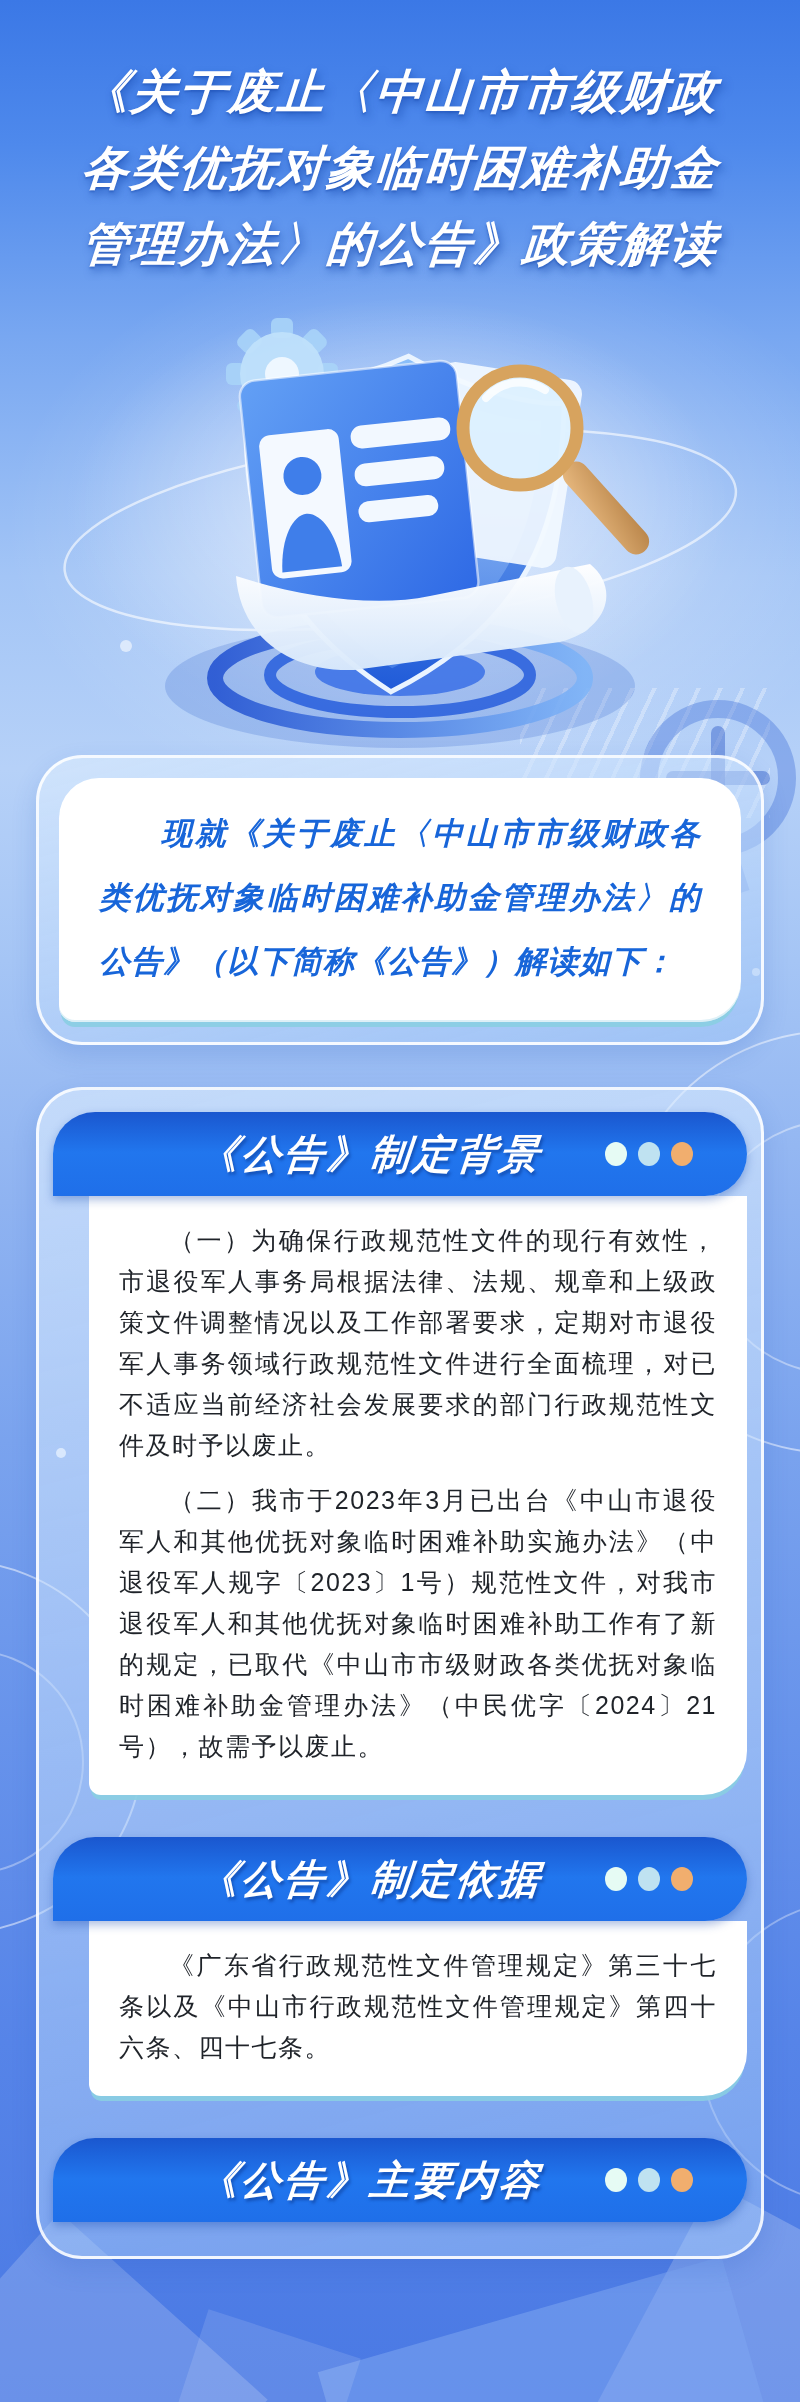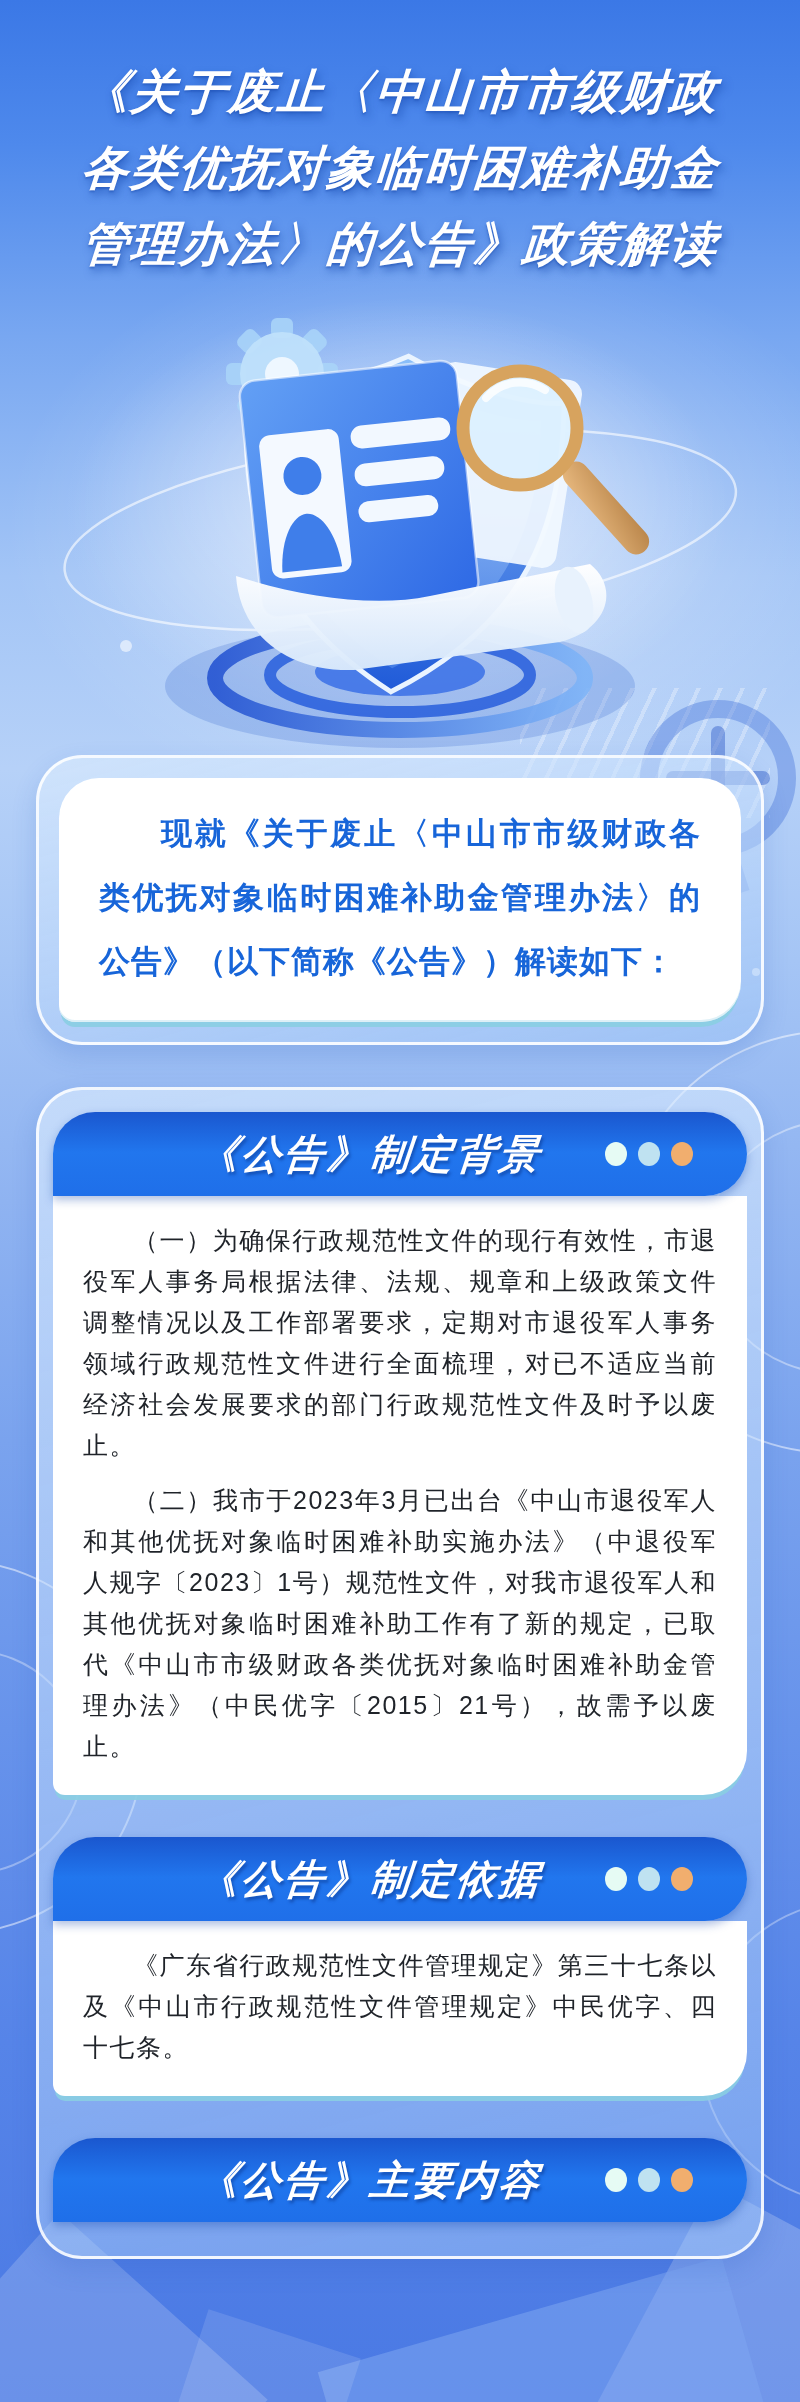--- a/index.html
+++ b/index.html
@@ -52,21 +52,21 @@
   }
   .glass.intro{top:755px;padding:20px;}
   .intro-card{
     background:#ffffff;border-radius:40px 40px 40px 16px;
     box-shadow:0 7px 0 -2px rgba(138,206,226,.9), inset 0 -2px 0 rgba(190,225,240,.5);
     padding:24px 40px 28px 40px;box-sizing:border-box;
   }
   .intro-card p{
     margin:0;color:#1765d9;font-weight:bold;
     font-size:31px;line-height:64px;letter-spacing:1px;
-    text-align:justify;text-indent:2em;
+    text-align:justify;text-indent:2em;font-style:italic;
   }
 
   .glass.main{top:1087px;padding:22px 14px 34px 14px;}
 
   .sec{margin-bottom:42px;}
   .sec:last-child{margin-bottom:0;}
   .sec-header{
     position:relative;height:84px;
     border-radius:46px 46px 46px 0;
     background:linear-gradient(180deg,#1a57cf 0%,#2176ee 48%,#1f6fe9 100%);
@@ -81,21 +81,21 @@
   }
   .dots{position:absolute;right:54px;top:50%;transform:translateY(-50%);display:flex;gap:11px;}
   .dots i{width:22px;height:24px;border-radius:50%;display:block;}
   .dots .d1{background:#e6fbf4;}
   .dots .d2{background:#bfe2f1;}
   .dots .d3{background:#f1ae6e;}
 
   .sec-card{
     background:#ffffff;border-radius:0 0 44px 12px;
     box-shadow:0 7px 0 -2px rgba(138,206,226,.9);
-    padding:24px 30px 28px 30px;box-sizing:border-box;
+    padding:24px 30px 28px 30px;box-sizing:border-box;margin-left:36px;
   }
   .sec-card p{
     margin:0;color:#1f2329;font-size:25px;line-height:41px;letter-spacing:1.5px;
     text-align:justify;text-indent:2em;
   }
   .sec-card p + p{margin-top:14px;}
 </style>
 </head>
 <body>
 
@@ -232,35 +232,35 @@
     <div class="sec-header">
       <span class="sec-title">《公告》制定背景</span>
       <span class="dots">
         <i class="d1"></i>
         <i class="d2"></i>
         <i class="d3"></i>
       </span>
     </div>
     <div class="sec-card">
       <p>（一）为确保行政规范性文件的现行有效性，市退役军人事务局根据法律、法规、规章和上级政策文件调整情况以及工作部署要求，定期对市退役军人事务领域行政规范性文件进行全面梳理，对已不适应当前经济社会发展要求的部门行政规范性文件及时予以废止。</p>
-      <p>（二）我市于2023年3月已出台《中山市退役军人和其他优抚对象临时困难补助实施办法》（中退役军人规字〔2023〕1号）规范性文件，对我市退役军人和其他优抚对象临时困难补助工作有了新的规定，已取代《中山市市级财政各类优抚对象临时困难补助金管理办法》（中民优字〔2015〕21号），故需予以废止。</p>
+      <p>（二）我市于2023年3月已出台《中山市退役军人和其他优抚对象临时困难补助实施办法》（中退役军人规字〔2023〕1号）规范性文件，对我市退役军人和其他优抚对象临时困难补助工作有了新的规定，已取代《中山市市级财政各类优抚对象临时困难补助金管理办法》（中民优字〔2024〕21号），故需予以废止。</p>
     </div>
   </div>
 
   <div class="sec">
     <div class="sec-header">
       <span class="sec-title">《公告》制定依据</span>
       <span class="dots">
         <i class="d1"></i>
         <i class="d2"></i>
         <i class="d3"></i>
       </span>
     </div>
     <div class="sec-card">
-      <p>《广东省行政规范性文件管理规定》第三十七条以及《中山市行政规范性文件管理规定》中民优字、四十七条。</p>
+      <p>《广东省行政规范性文件管理规定》第三十七条以及《中山市行政规范性文件管理规定》第四十六条、四十七条。</p>
     </div>
   </div>
 
   <div class="sec">
     <div class="sec-header">
       <span class="sec-title">《公告》主要内容</span>
       <span class="dots">
         <i class="d1"></i>
         <i class="d2"></i>
         <i class="d3"></i>

